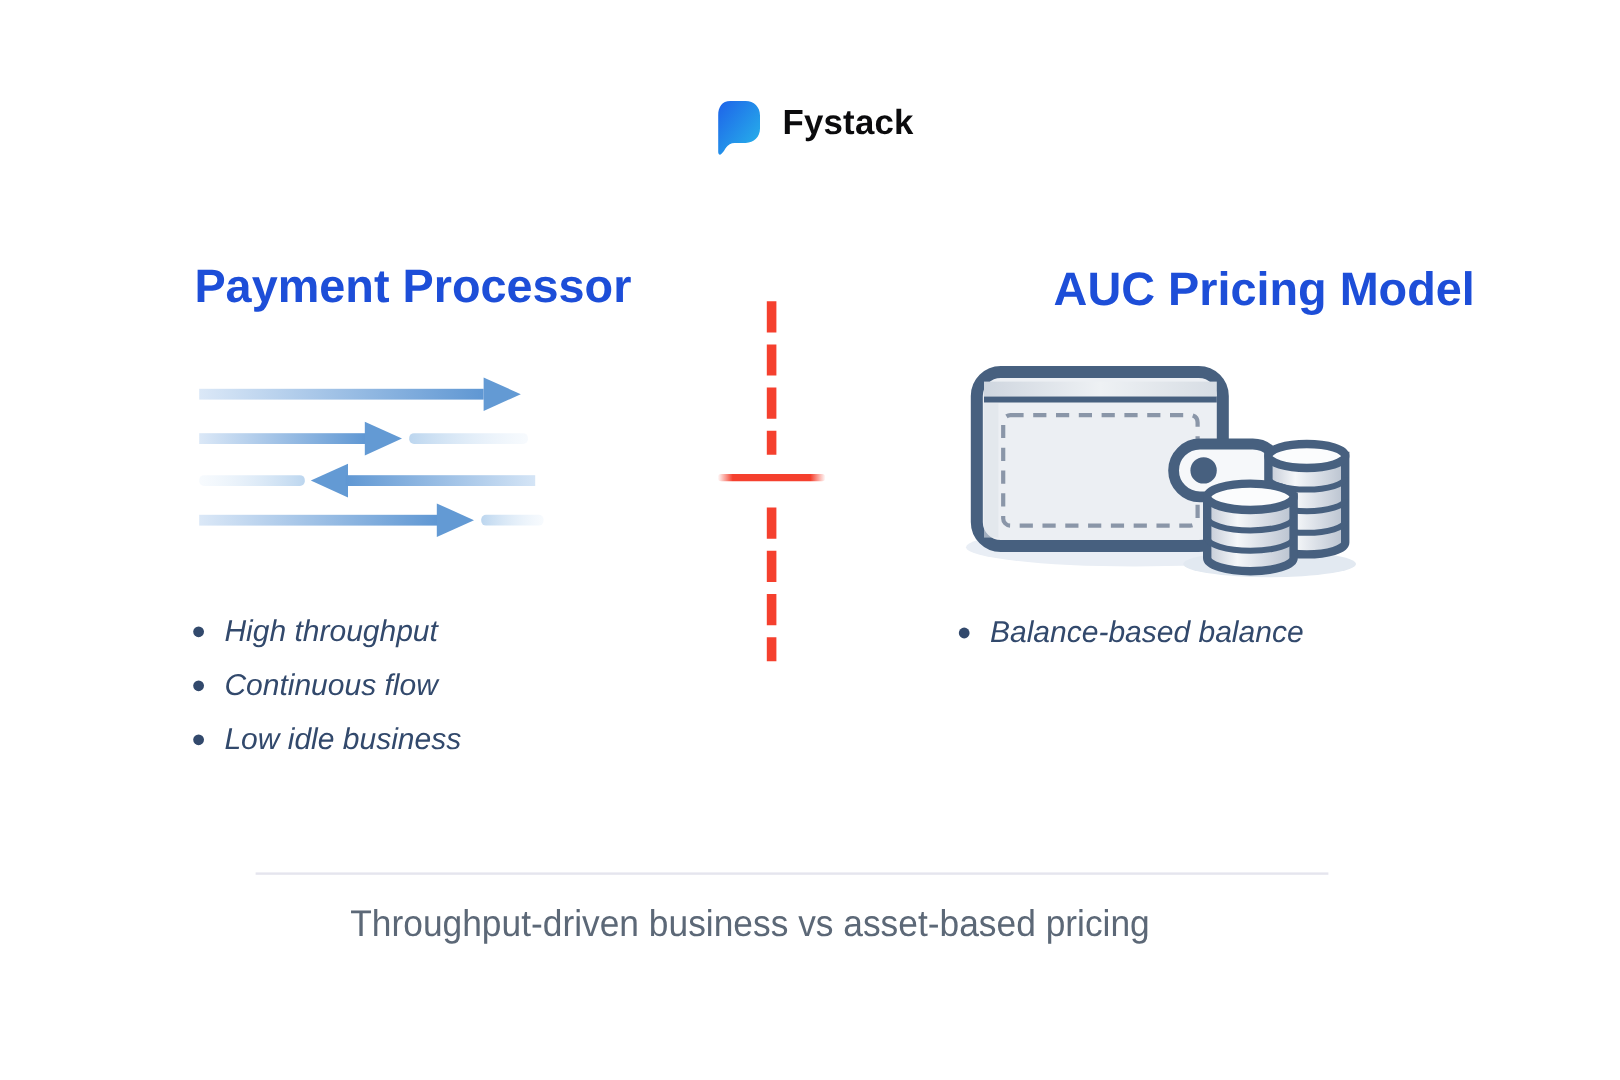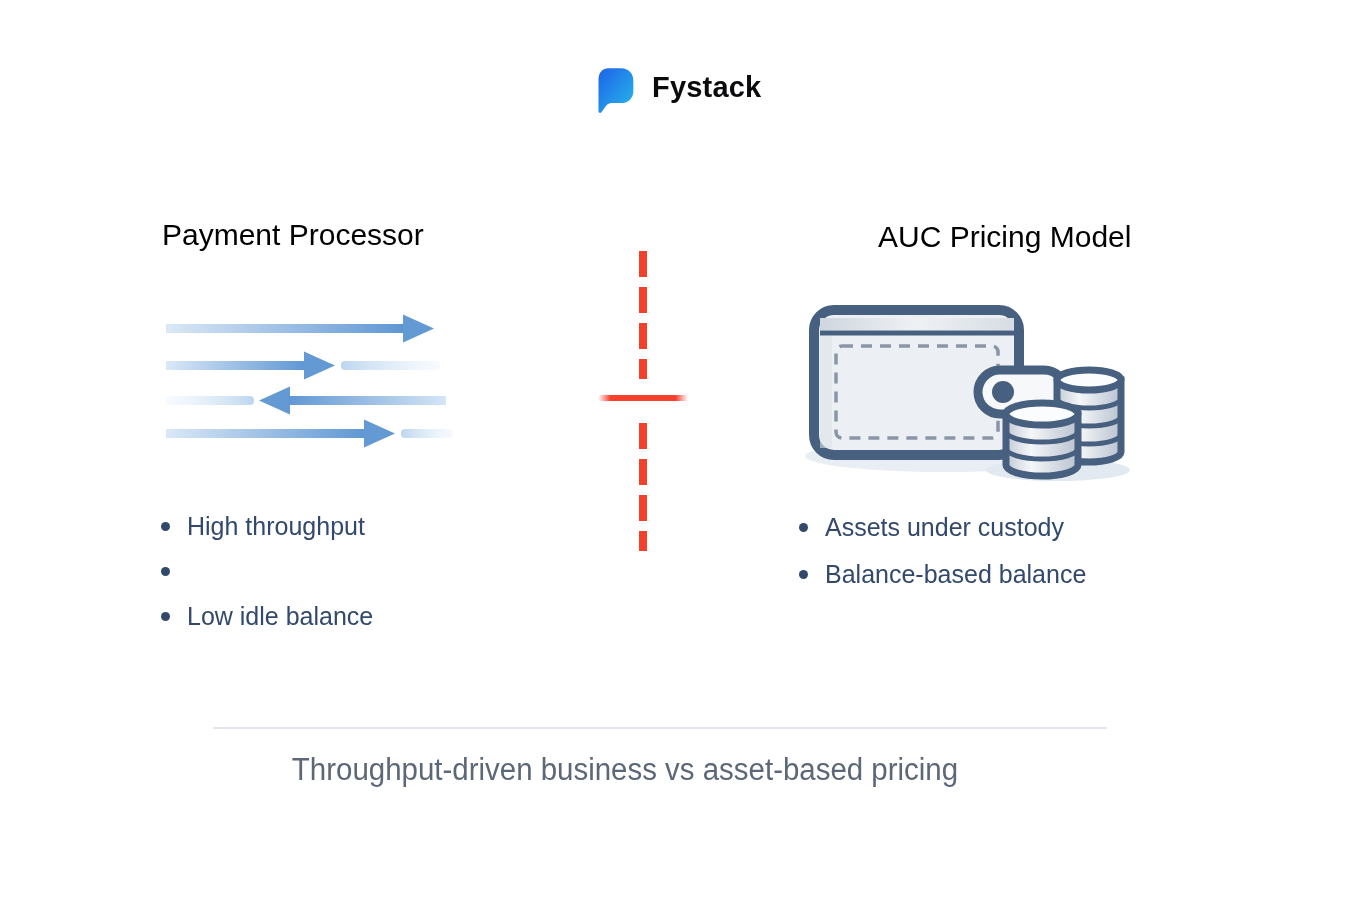--- a/index.html
+++ b/index.html
@@ -1,36 +1,36 @@
 <!DOCTYPE html>
 <html><head>
 <meta charset="utf-8">
 <style>
   html,body { margin:0; padding:0; background:#ffffff; }
   .canvas {
     position:relative; width:1350px; height:900px; background:#ffffff;
     font-family:"Liberation Sans", sans-serif; overflow:hidden;
   }
   
-  .brand { position:absolute; left:593px; top:64px; display:flex; align-items:flex-start; gap:15px; }
+  .brand { position:absolute; left:593px; top:80px; display:flex; align-items:flex-start; gap:15px; }
   .logo-svg { width:44px; height:58px; display:block; }
   .brand-name { font-size:29px; font-weight:bold; color:#0b0b0d; margin-top:7px; letter-spacing:.2px; }
 
   
-  .panel-title { position:absolute; font-size:30px; font-weight:400; color:#000000; white-space:nowrap; }
+  .panel-title { position:absolute; font-size:39px; font-weight:700; color:#1d4ed8; white-space:nowrap; }
   .title-left  { left:162px; top:218px; }
   .title-right { left:878px; top:220px; }
 
   .arrows-svg { position:absolute; left:158px; top:311px; width:300px; height:140px; }
   .wallet-svg { position:absolute; left:800px; top:290px; width:335px; height:195px; }
 
   .bullet-list { position:absolute; margin:0; padding:0; list-style:none; }
   .list-left  { left:161px; top:511px; }
   .list-right { left:799px; top:512px; }
-  .bullet-list li { display:flex; align-items:center; gap:17px; height:30px; margin-bottom:15px; }
+  .bullet-list li { display:flex; align-items:center; gap:17px; height:30px; margin-bottom:15px;font-style:italic; }
   .list-right li { margin-bottom:17px; }
   .dot { width:9px; height:9px; border-radius:50%; background:#32496c; flex:0 0 auto; }
   .bullet-label { font-size:25px; color:#32496c; white-space:nowrap; }
 
   
   .vs-svg { position:absolute; left:593px; top:247px; width:100px; height:310px; }
 
   
   .footer-rule { position:absolute; left:213px; top:727px; width:894px; height:2px; background:#e5e5ee; }
   .caption {
@@ -95,24 +95,25 @@
     <rect x="243" y="118" width="52" height="9" rx="4" fill="url(#gradFadeR)"></rect>
   </svg>
 
   <ul class="bullet-list list-left">
     <li>
       <span class="dot"></span>
       <span class="bullet-label">High throughput</span>
     </li>
     <li>
       <span class="dot"></span>
+      <span class="bullet-label">Continuous flow</span>
     </li>
     <li>
       <span class="dot"></span>
-      <span class="bullet-label">Low idle balance</span>
+      <span class="bullet-label">Low idle business</span>
     </li>
   </ul>
 
   <svg class="vs-svg" viewBox="0 0 100 310" aria-hidden="true">
     <defs>
       <linearGradient id="redFade" x1="0" y1="0" x2="1" y2="0">
         <stop offset="0" stop-color="#f5402e" stop-opacity="0"></stop>
         <stop offset=".14" stop-color="#f5402e"></stop>
         <stop offset=".86" stop-color="#f5402e"></stop>
         <stop offset="1" stop-color="#f5402e" stop-opacity="0"></stop>
@@ -166,24 +167,20 @@
       <path d="M206 124 L278 124 L278 175 A36 11 0 0 1 206 175 Z" fill="url(#coinGrad)" stroke="#47607f" stroke-width="7"></path>
       <path d="M206 141 A36 11 0 0 0 278 141" fill="none" stroke="#47607f" stroke-width="5"></path>
       <path d="M206 158 A36 11 0 0 0 278 158" fill="none" stroke="#47607f" stroke-width="5"></path>
       <ellipse cx="242" cy="124" rx="36" ry="11" fill="#fbfcfd" stroke="#47607f" stroke-width="7"></ellipse>
     </g>
   </svg>
 
   <ul class="bullet-list list-right">
     <li>
       <span class="dot"></span>
-      <span class="bullet-label">Assets under custody</span>
-    </li>
-    <li>
-      <span class="dot"></span>
       <span class="bullet-label">Balance-based balance</span>
     </li>
   </ul>
 
   <div class="footer-rule"></div>
   <p class="caption">Throughput-driven business vs asset-based pricing</p>
 
 </div>
 
 </body></html>

